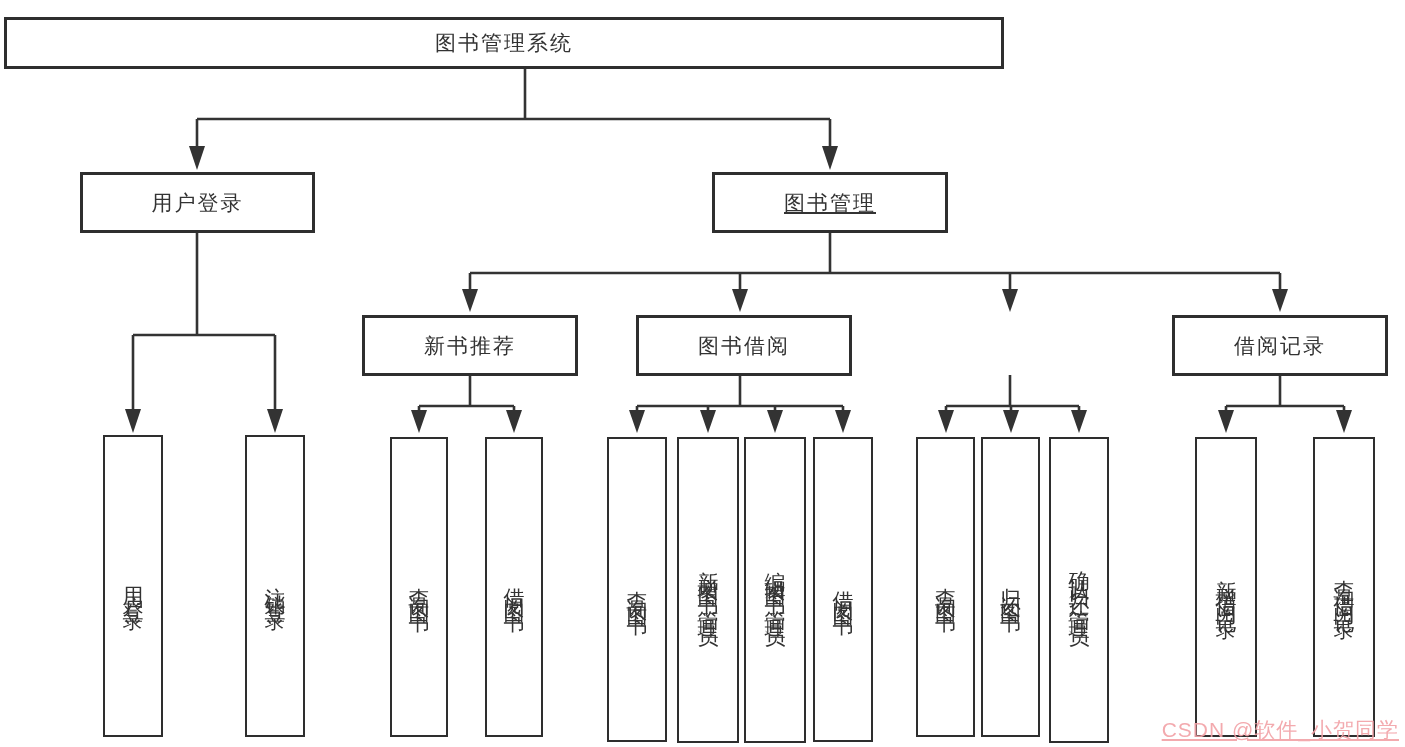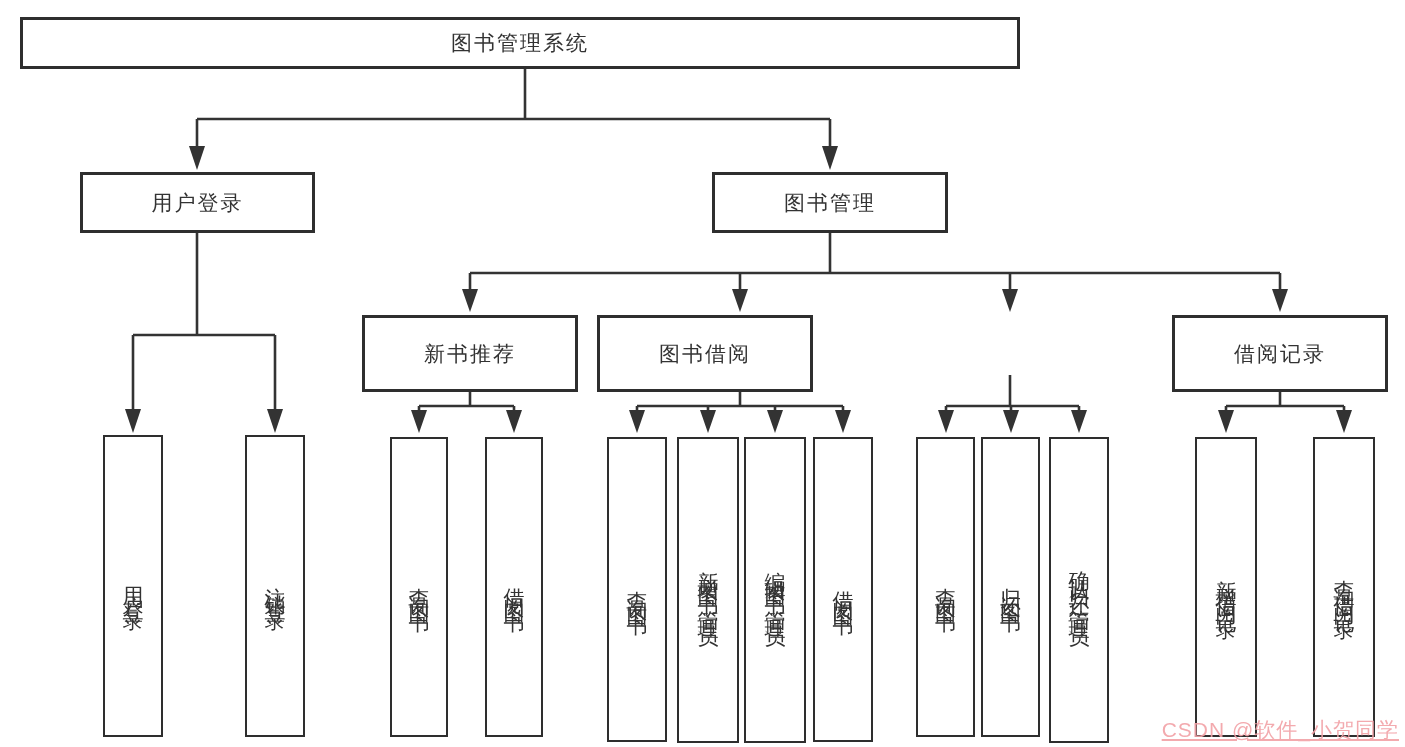--- a/index.html
+++ b/index.html
@@ -18,26 +18,26 @@
   #connectors polygon{fill:var(--line);stroke:none;}
   .node{
     position:absolute;background:#fff;border:3px solid var(--box-border);
     display:flex;align-items:center;justify-content:center;
     color:var(--text);font-size:21px;letter-spacing:2px;z-index:2;
   }
   .leaf{
     writing-mode:vertical-rl;letter-spacing:8px;font-size:21px;
     border-width:2.6px;
   }
-  .root{left:20px;top:17px;width:1000px;height:52px;font-size:21px;}
+  .root{left:4px;top:17px;width:1000px;height:52px;font-size:21px;}
   .n-user-login{left:80px;top:172px;width:235px;height:61px;}
-  .n-book-mgmt{left:712px;top:172px;width:236px;height:61px;}
-  .n-l3{top:315px;width:216px;height:77px;}
+  .n-book-mgmt{left:712px;top:172px;width:236px;height:61px;text-decoration:underline;}
+  .n-l3{top:315px;width:216px;height:61px;}
   .n-new-book{left:362px;}
-  .n-book-borrow{left:597px;}
+  .n-book-borrow{left:636px;}
   .n-cur-borrow{left:902px;}
   .n-records{left:1172px;}
   .lf-login{left:103px;top:435px;width:60px;height:302px;}
   .lf-logout{left:245px;top:435px;width:60px;height:302px;}
   .lf-nb-q{left:390px;top:437px;width:58px;height:300px;}
   .lf-nb-b{left:485px;top:437px;width:58px;height:300px;}
   .lf-bb-q{left:607px;top:437px;width:60px;height:305px;}
   .lf-bb-a{left:677px;top:437px;width:62px;height:306px;}
   .lf-bb-e{left:744px;top:437px;width:62px;height:306px;}
   .lf-bb-b{left:813px;top:437px;width:60px;height:305px;}

